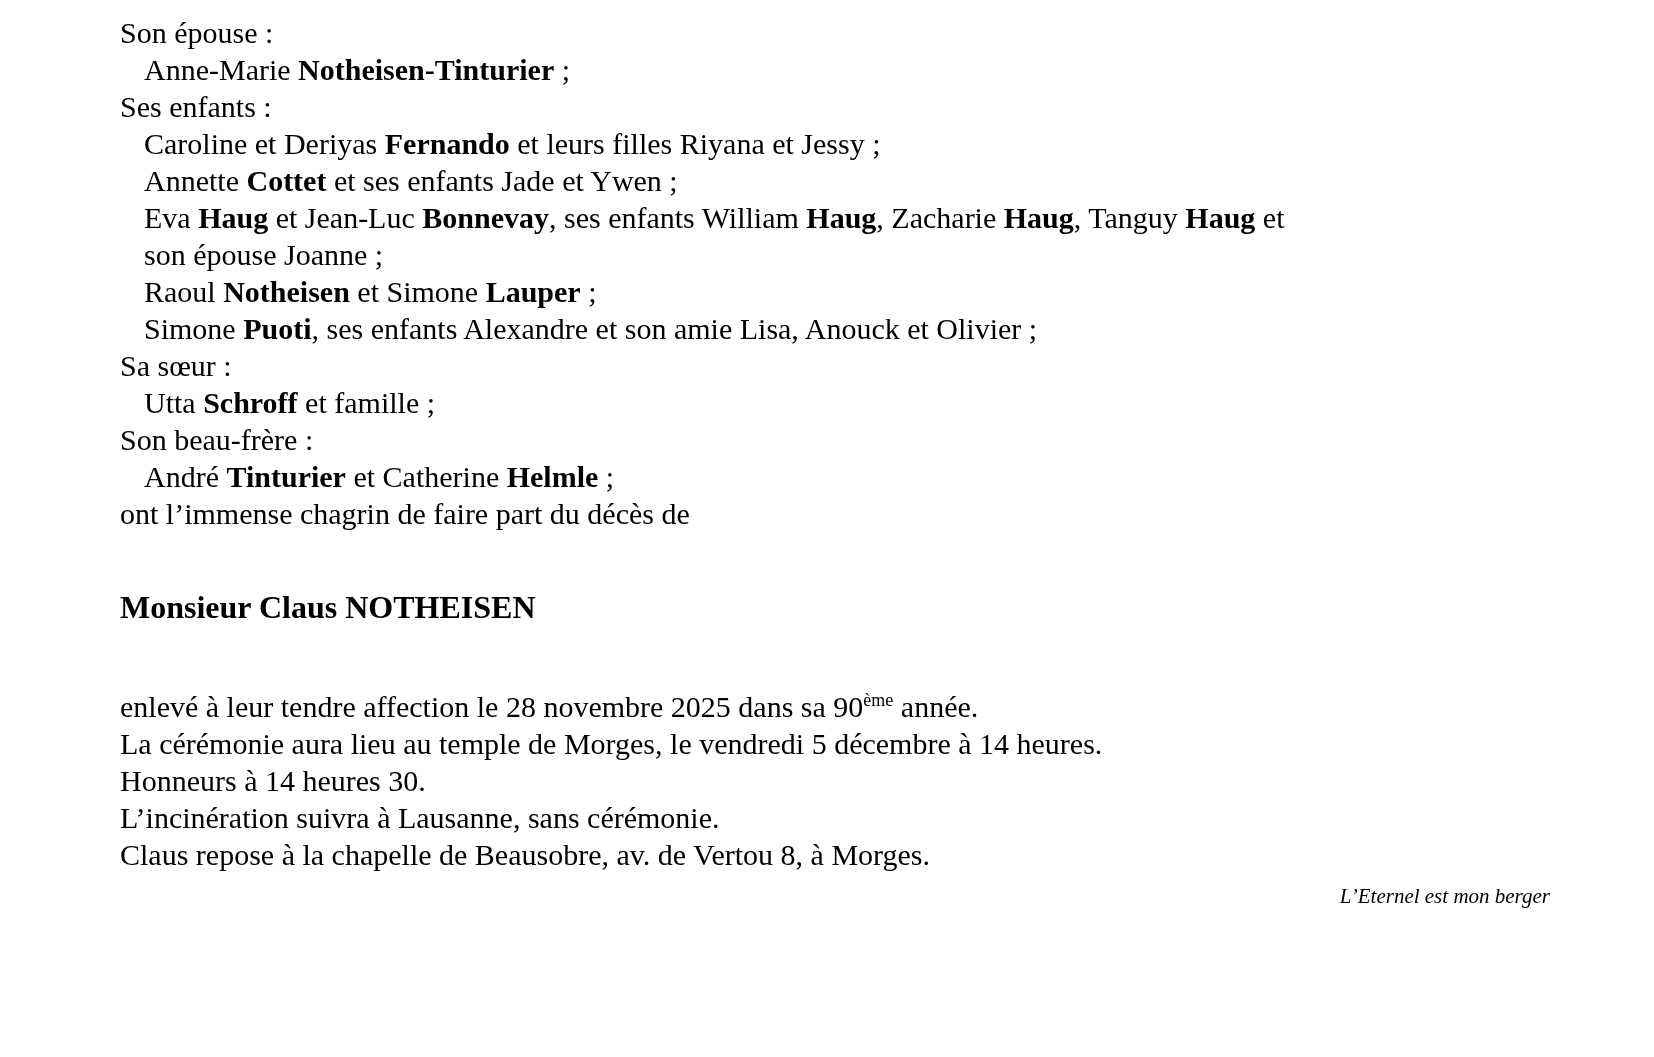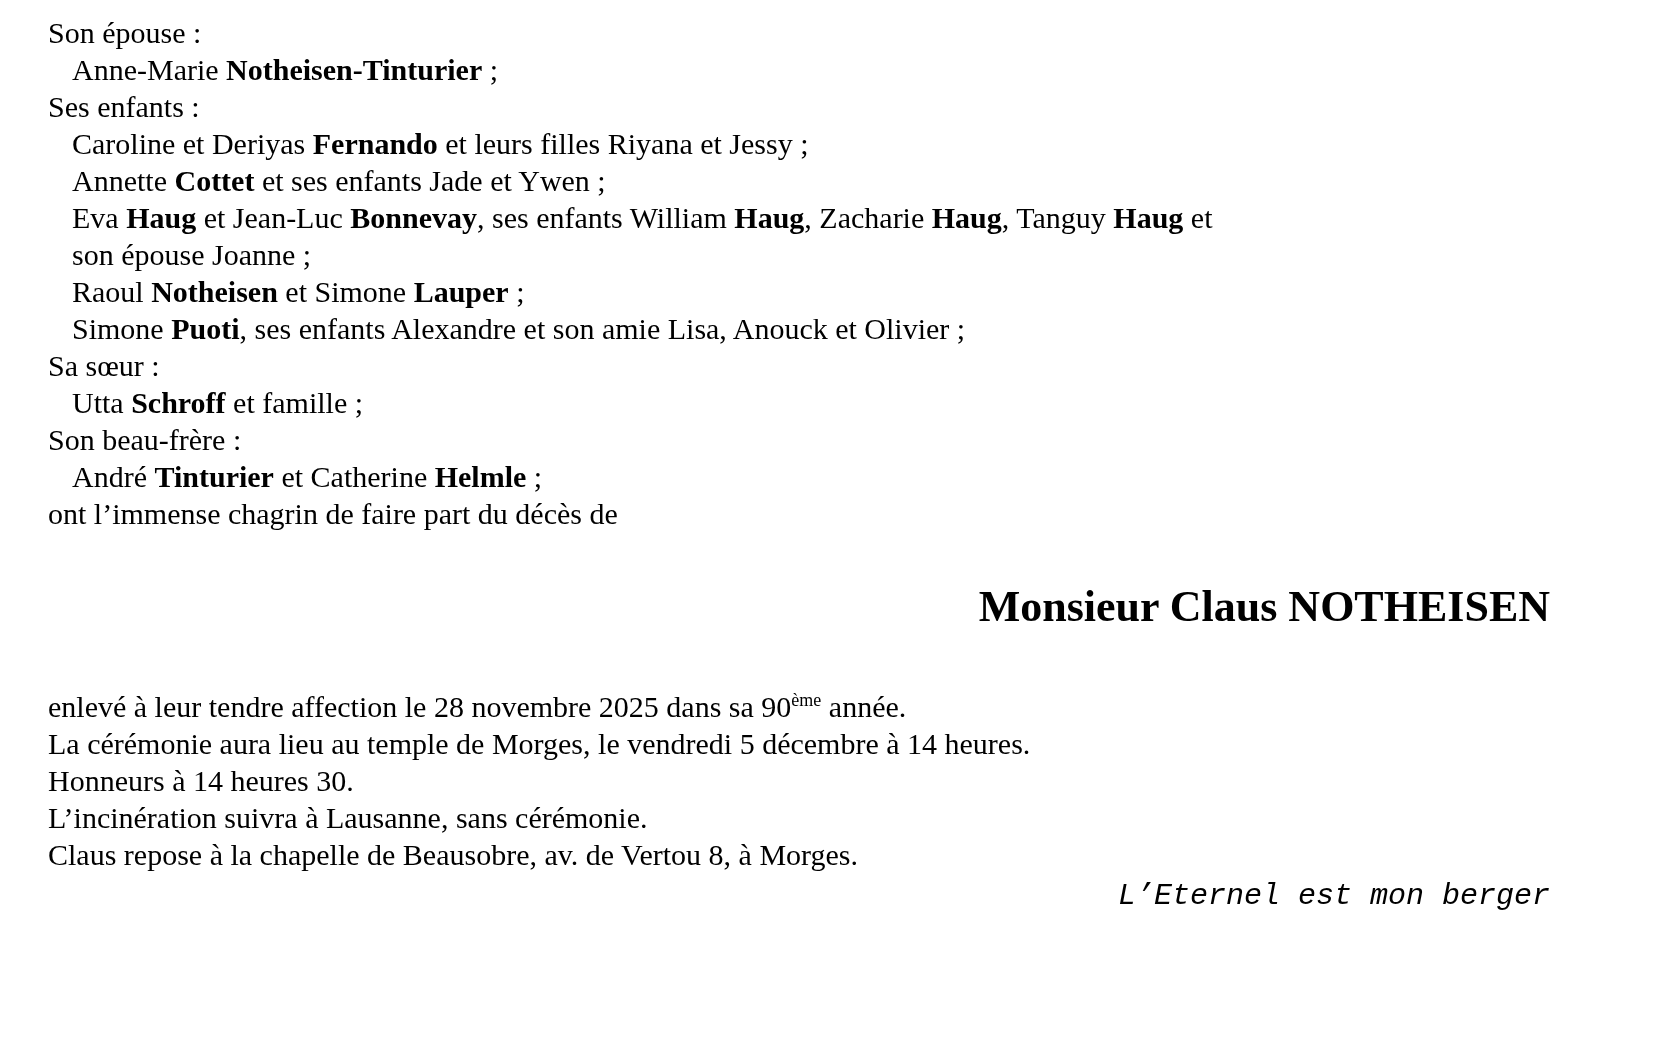--- a/index.html
+++ b/index.html
@@ -11,57 +11,56 @@
     width: 1654px;
     height: 1057px;
     overflow: hidden;
     font-family: "Liberation Serif", serif;
     color: #000000;
   }
   .page {
     box-sizing: border-box;
     width: 1654px;
     height: 1057px;
-    padding: 14px 104px 0 48px;
+    padding: 14px 104px 0 120px;
     background: #ffffff;
   }
   .line {
     font-size: 30px;
     line-height: 37px;
     white-space: pre-wrap;
   }
   .line.indent {
     padding-left: 24px;
   }
   .b {
     font-weight: bold;
   }
   .sup {
     font-size: 18px;
     vertical-align: super;
     line-height: 0;
   }
   .deceased-title {
     margin-top: 50px;
-    font-size: 44px;
+    font-size: 32px;
     line-height: 50px;
     font-weight: bold;
-    text-align: right;
+    text-align: left;
   }
   .details {
     margin-top: 56px;
   }
   .quote {
     margin-top: 4px;
     text-align: right;
   }
   .quote .line {
-    font-size: 30px;
+    font-size: 21px;
     line-height: 38px;
-    font-family: Liberation Mono, monospace;
   }
   .quote .italic {
     font-style: italic;
   }
 </style>
 </head>
 <body>
 
 <div class="page">
 

